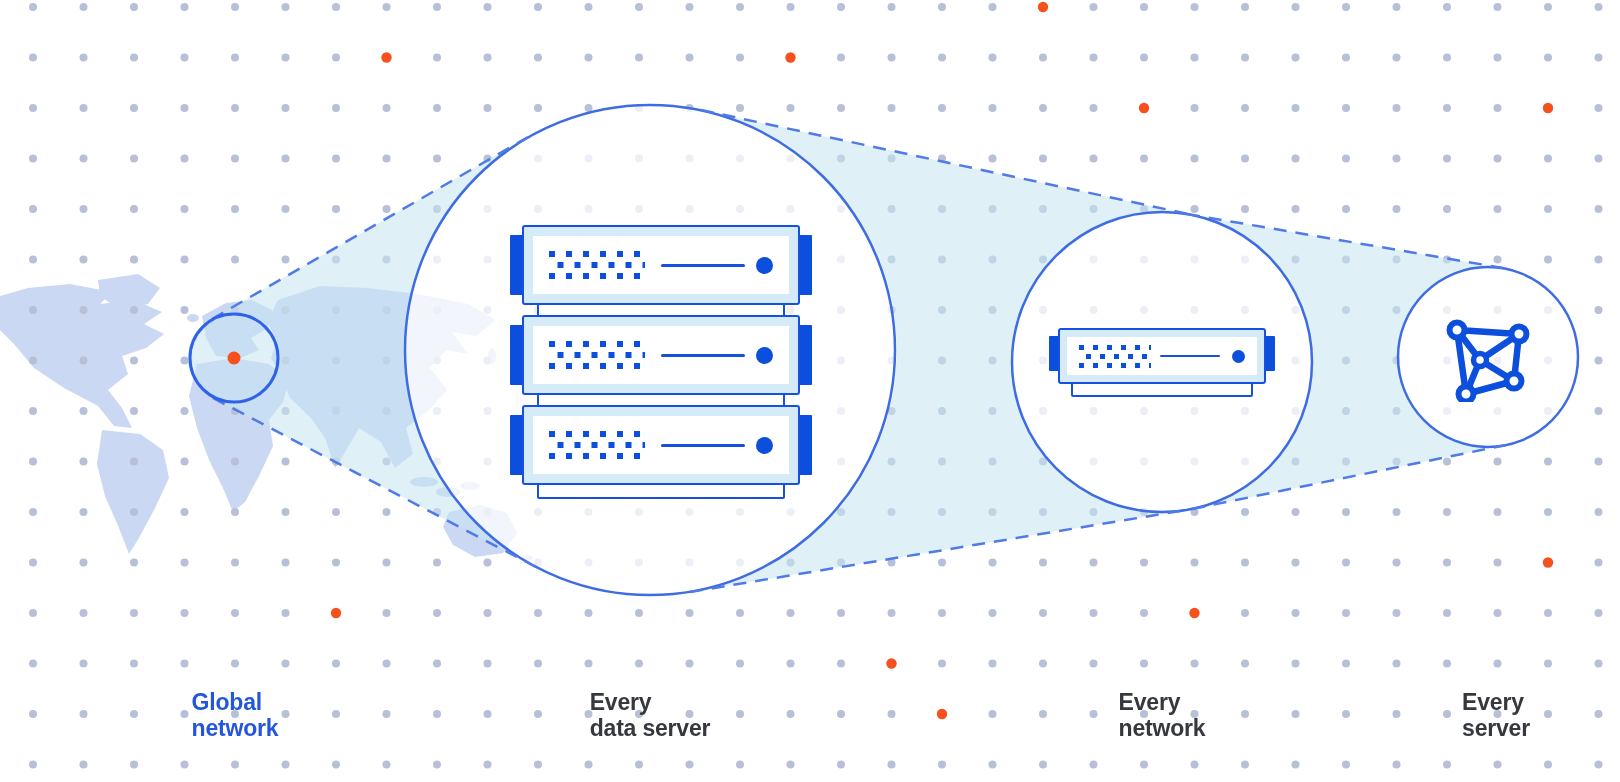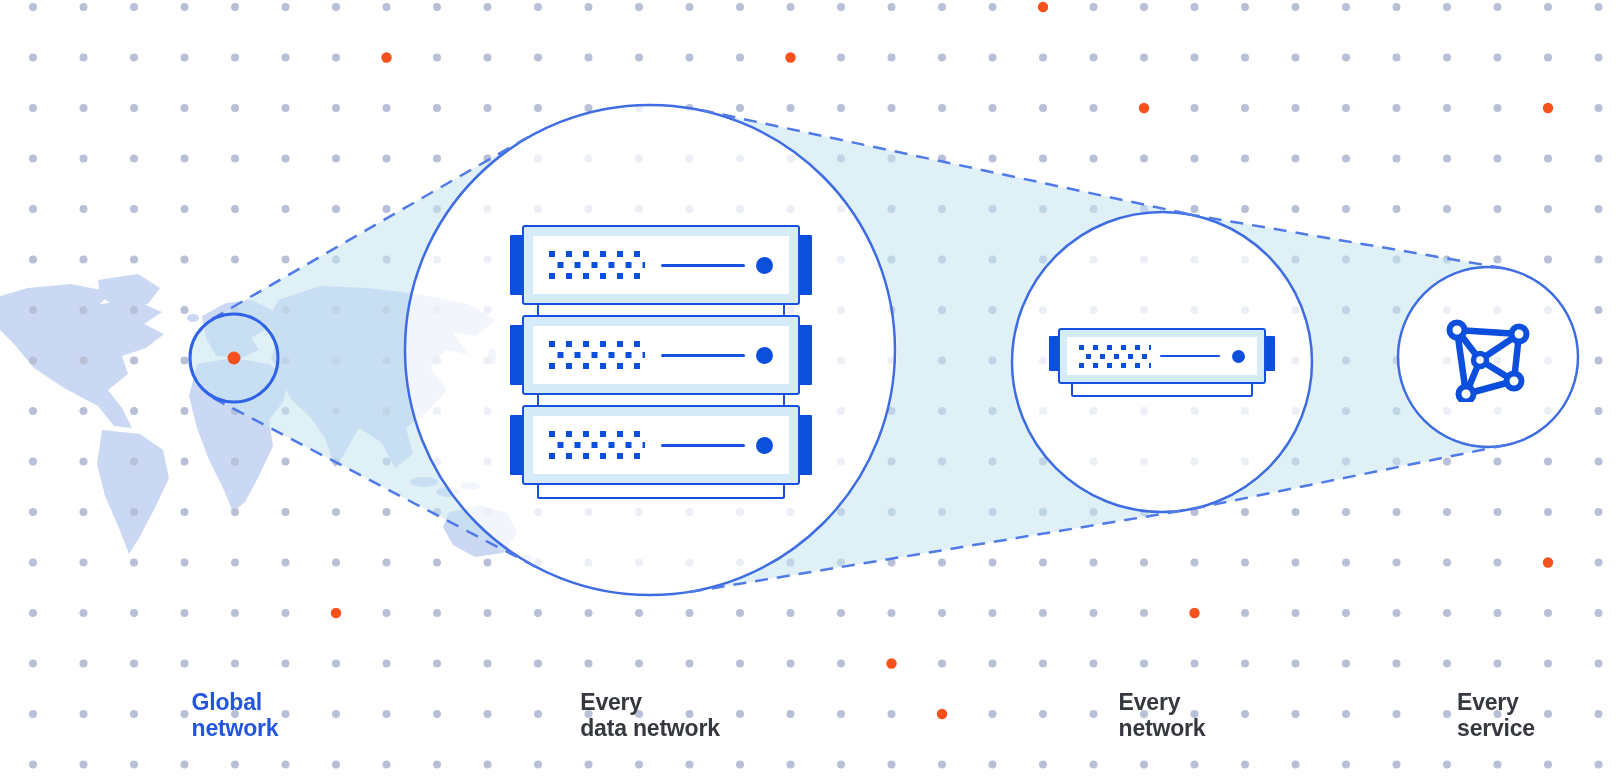--- a/index.html
+++ b/index.html
@@ -699,24 +699,24 @@
       <circle cx="34" cy="42" r="6.5" stroke-width="5.5"></circle>
     </g>
   </svg>
 
   <div class="label blue label-global">
     <div>Global</div>
     <div>network</div>
   </div>
   <div class="label label-dc">
     <div>Every</div>
-    <div>data network</div>
+    <div>data server</div>
   </div>
   <div class="label label-server">
     <div>Every</div>
     <div>network</div>
   </div>
   <div class="label label-service">
     <div>Every</div>
-    <div>service</div>
+    <div>server</div>
   </div>
 
 </div>
 
 </body></html>

